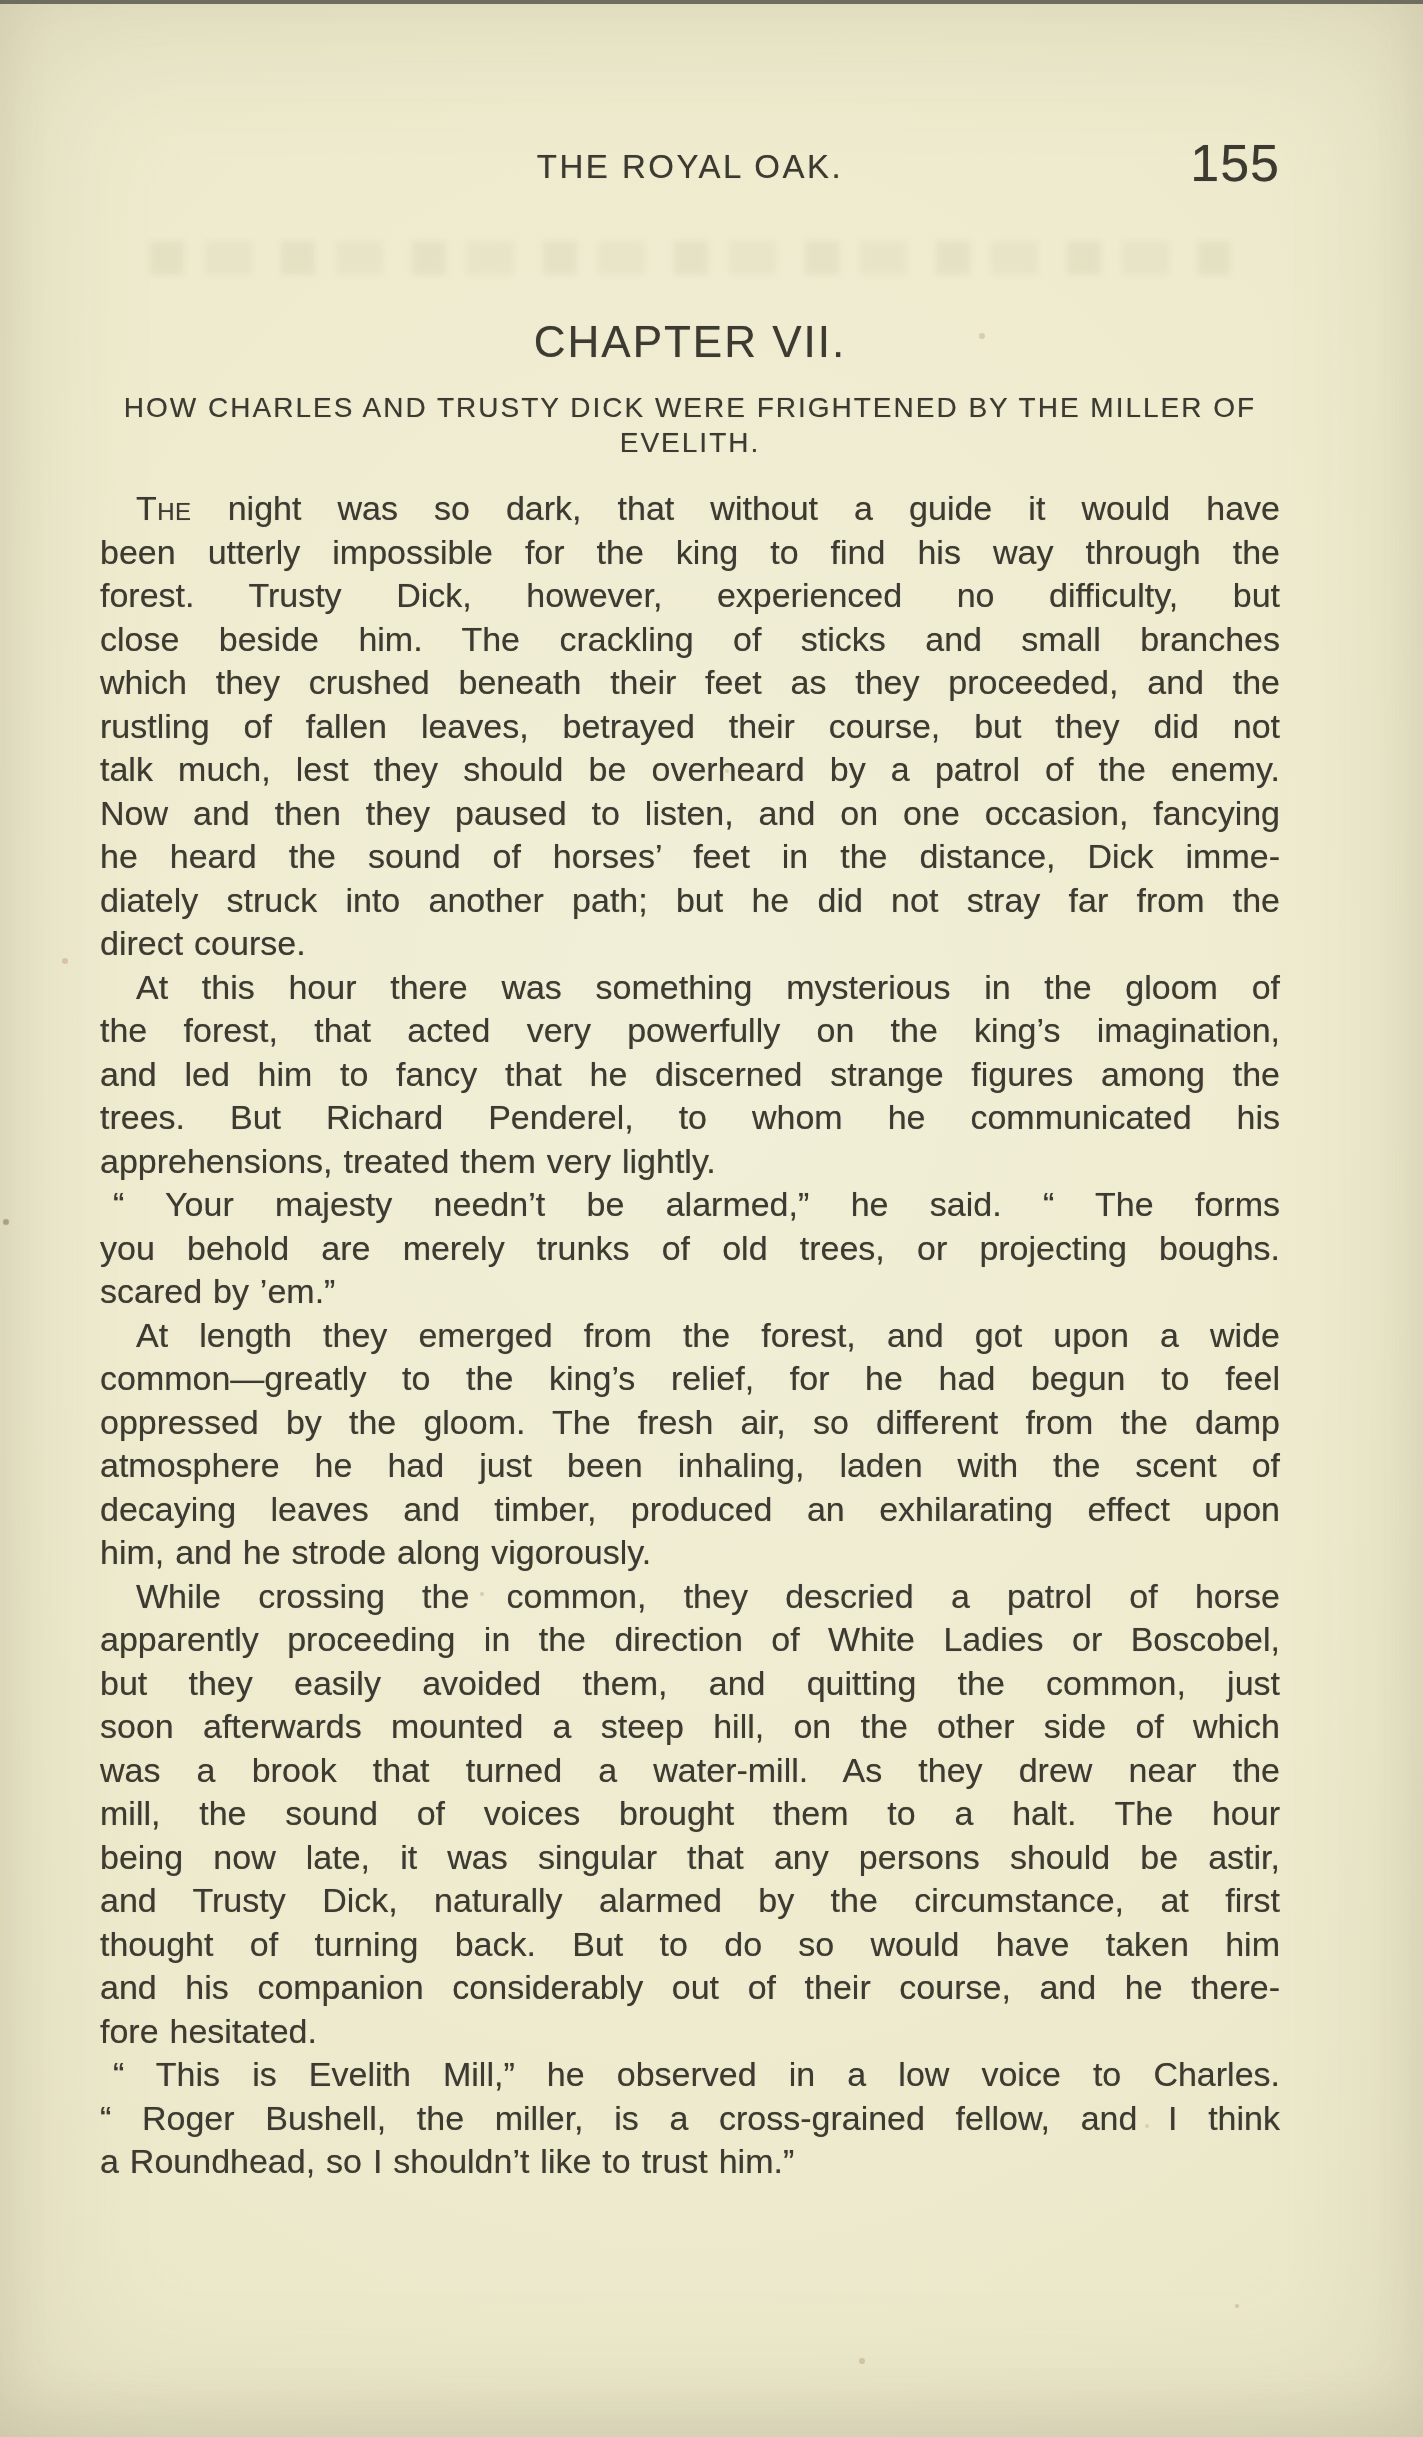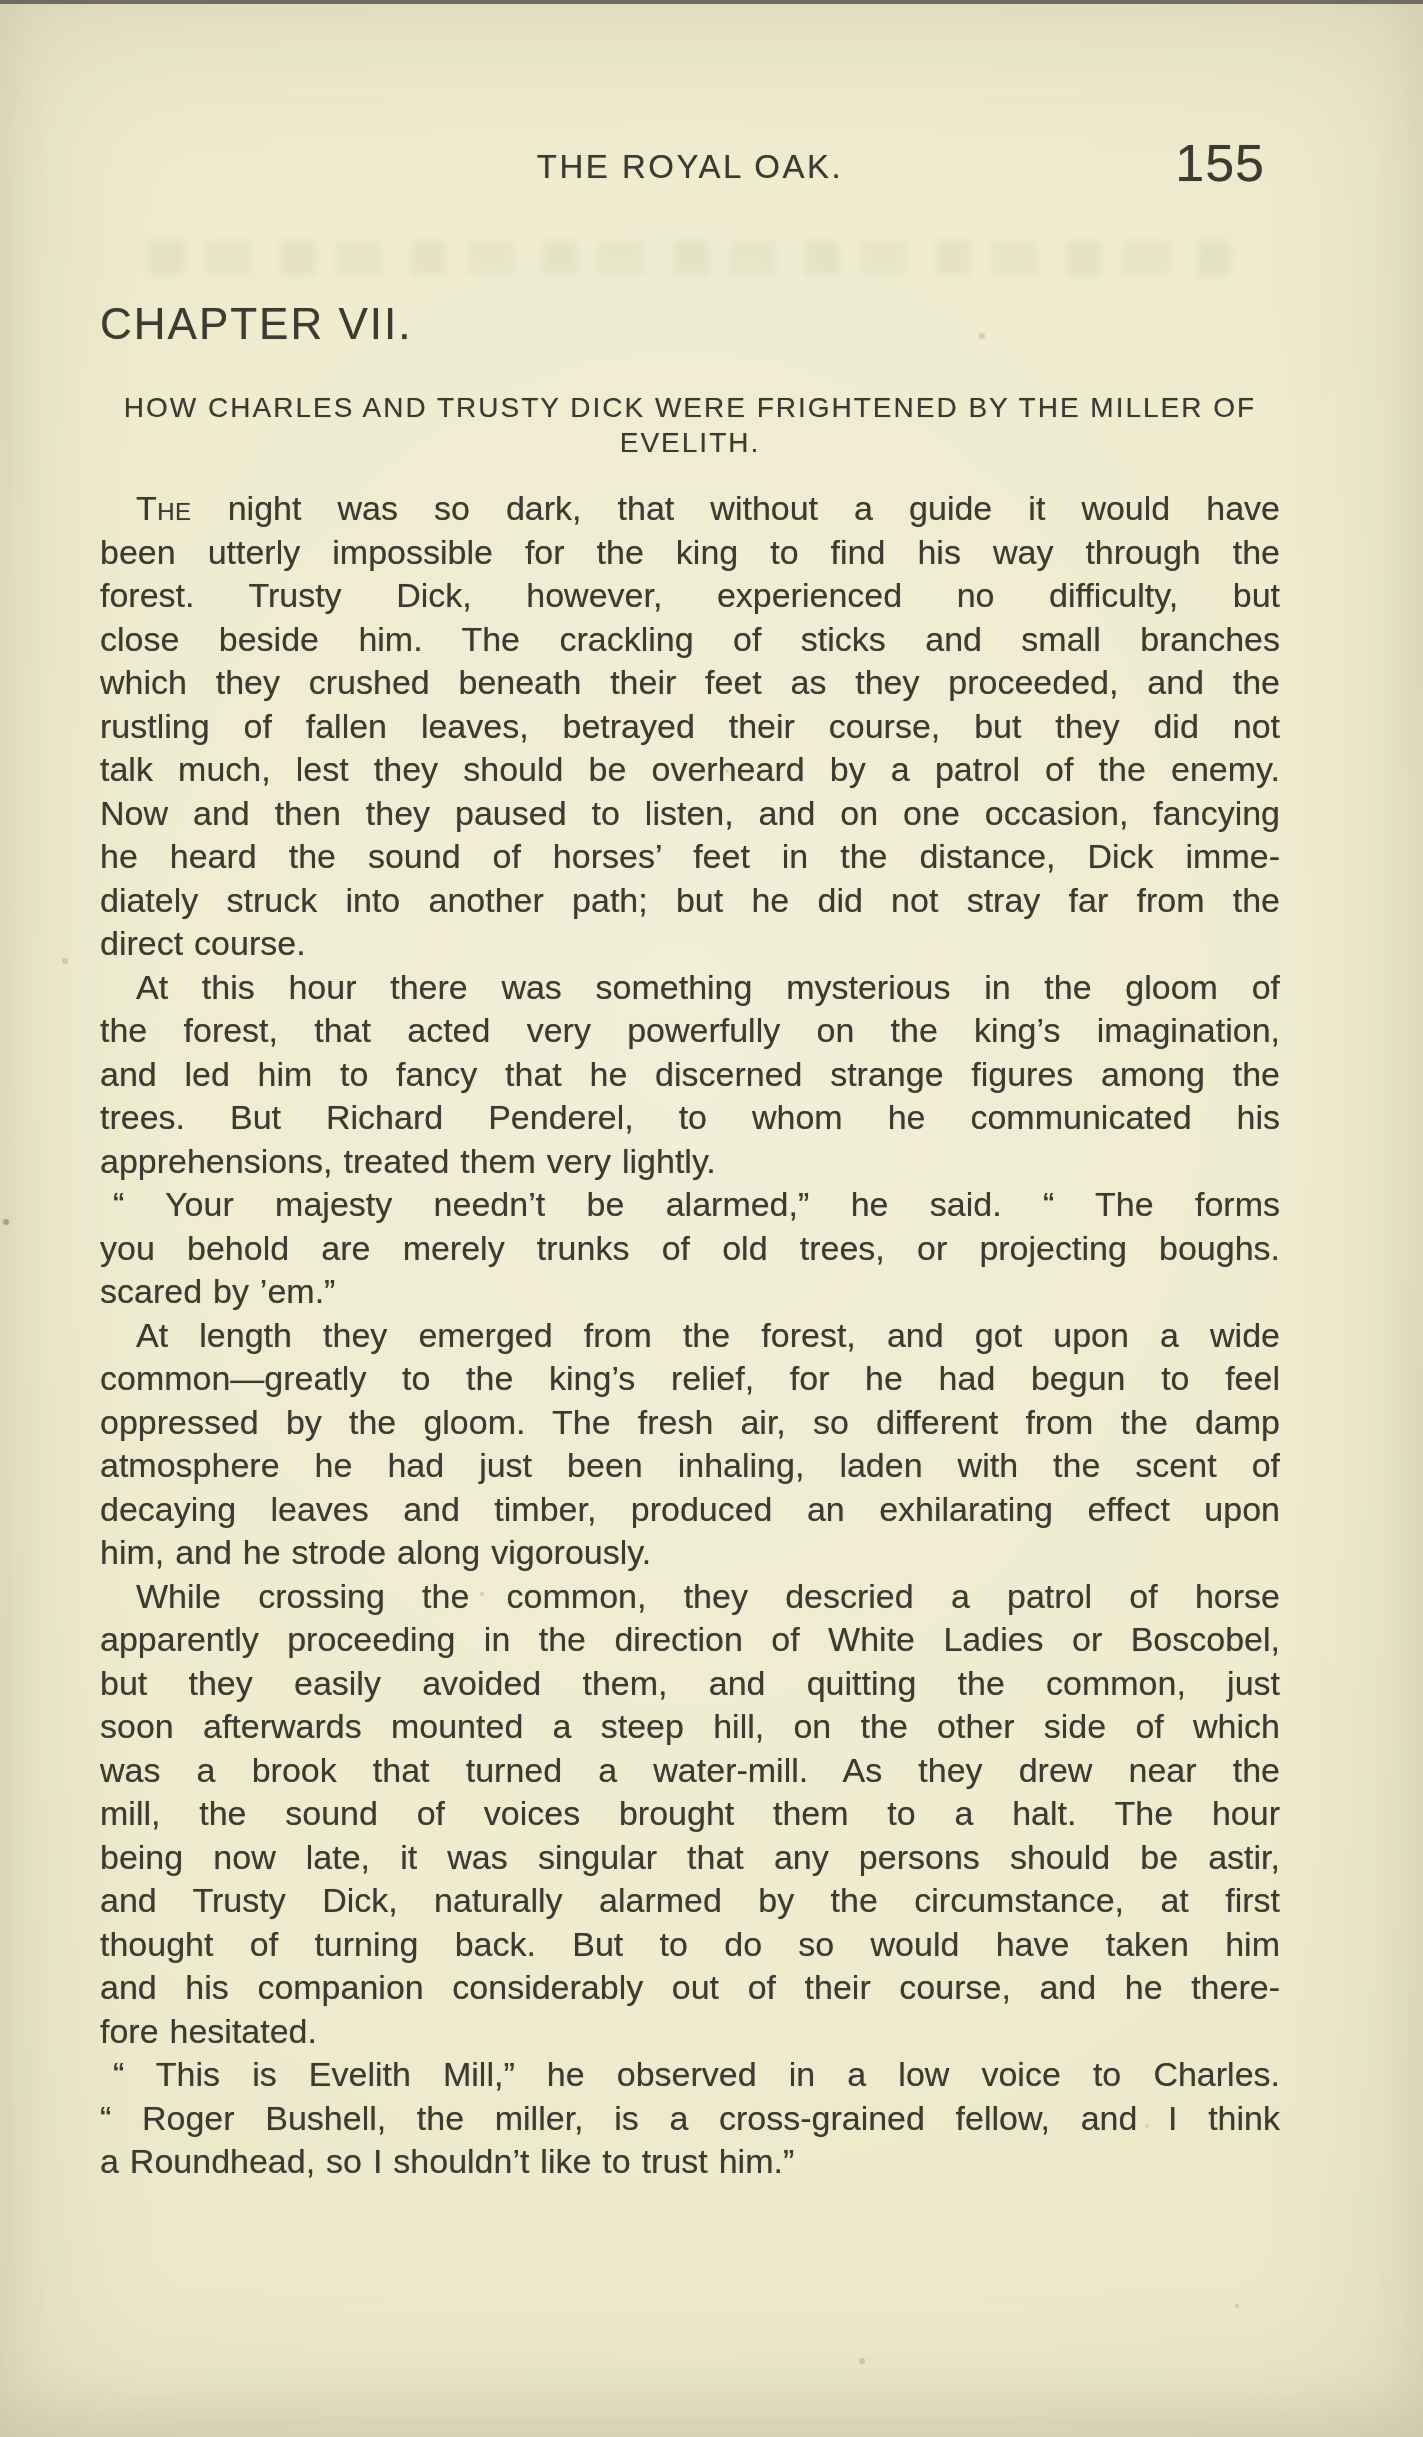--- a/index.html
+++ b/index.html
@@ -17,26 +17,26 @@
   }
   .page::after{ 
     content:"";position:absolute;inset:0;pointer-events:none;
     box-shadow:inset 0 0 150px rgba(134,125,88,0.22), inset 0 -28px 50px rgba(120,115,95,0.12);
   }
   .running-header{
     position:absolute;top:146px;left:100px;width:1180px;
     text-align:center;font-size:33px;line-height:1;letter-spacing:2.5px;
   }
   .page-number{
-    position:absolute;top:133px;right:158px;
+    position:absolute;top:133px;right:143px;
     font-size:52px;line-height:1;letter-spacing:1px;
   }
   .chapter-heading{
-    position:absolute;top:298px;left:100px;width:1180px;
-    font-size:44px;line-height:1;letter-spacing:2px;
+    position:absolute;top:316px;left:100px;width:1180px;
+    text-align:center;font-size:44px;line-height:1;letter-spacing:2px;
   }
   .chapter-subtitle{
     position:absolute;top:386px;left:100px;width:1180px;
     text-align:center;font-size:28px;line-height:35px;letter-spacing:2px;
   }
   .body-text{
     position:absolute;top:483px;left:100px;width:1180px;
     font-size:34px;line-height:43.5px;word-spacing:1.5px;
   }
   .para{margin:0;}

